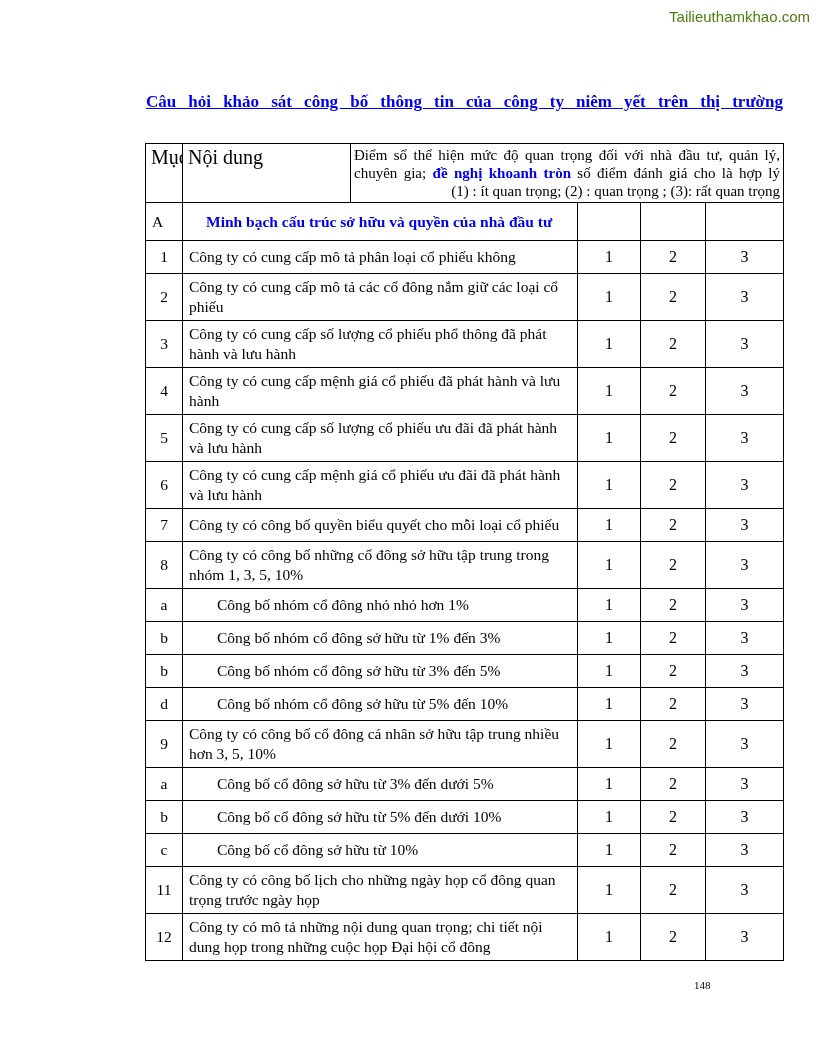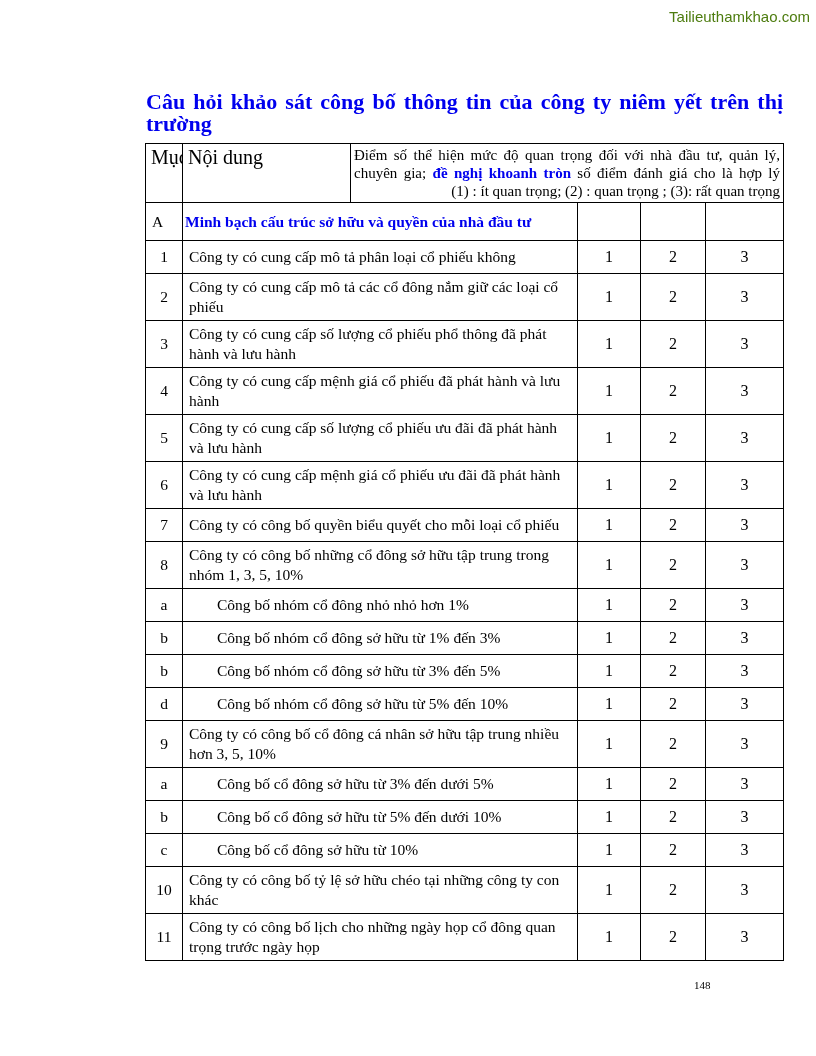--- a/index.html
+++ b/index.html
@@ -13,23 +13,24 @@
   }
   .watermark {
     position: absolute; top: 8px; right: 6px;
     font-family: "Liberation Sans", sans-serif;
     font-size: 15px; color: #4d7c0f;
     text-shadow: 1px 1px 0 #ffffff;
   }
   .doc-title {
     position: absolute; left: 146px; top: 91px; width: 637px;
     margin: 0;
-    font-size: 22px; font-weight: bold;
+    font-size: 17px; font-weight: bold;
     color: #0000EE;
     line-height: 22px;
+    text-decoration: underline;
   }
   .title-line1 { display: block; text-align: justify; text-align-last: justify; }
   .title-line2 { display: block; }
   table.survey-table {
     position: absolute; left: 145px; top: 143px;
     width: 638px;
     border-collapse: collapse;
     font-size: 15.5px;
     table-layout: fixed;
   }
@@ -46,21 +47,21 @@
   }
   th.desc-h { padding: 2px 3px; font-size: 15px; line-height: 18px; }
   .desc-line { display: block; }
   .desc-line.jl { text-align: justify; text-align-last: justify; }
   .desc-line.rl { text-align: right; }
   .hl { color: #0000EE; font-weight: bold; }
   tr.section-row td { height: 33px; }
   td.section-muc { text-align: left; vertical-align: middle; padding: 2px 6px; }
   td.section-label {
     color: #0000EE; font-weight: bold;
-    vertical-align: middle; padding: 2px 2px;
+    vertical-align: middle; padding: 2px 23px;
   }
   td.muc { text-align: center; vertical-align: middle; padding: 2px; }
   td.content {
     padding: 3px 6px;
     line-height: 20px;
     vertical-align: middle;
     height: 26px; 
   }
   td.content.indent { padding-left: 34px; margin-top: 40px; }
   td.score { text-align: center; vertical-align: middle; font-size: 16px; }
@@ -212,29 +213,29 @@
     <td class="score">3</td>
   </tr>
       <tr>
     <td class="muc">c</td>
     <td class="content indent" colspan="2">Công bố cổ đông sở hữu từ 10%</td>
     <td class="score">1</td>
     <td class="score">2</td>
     <td class="score">3</td>
   </tr>
       <tr>
-    <td class="muc">10</td>
-    <td class="content" colspan="2">Công ty có công bố tỷ lệ sở hữu chéo tại những công ty con khác</td>
-    <td class="score">1</td>
-    <td class="score">2</td>
-    <td class="score">3</td>
-  </tr>
-      <tr>
     <td class="muc">11</td>
     <td class="content" colspan="2">Công ty có công bố lịch cho những ngày họp cổ đông quan trọng  trước ngày họp</td>
     <td class="score">1</td>
     <td class="score">2</td>
     <td class="score">3</td>
   </tr>
+      <tr>
+    <td class="muc">12</td>
+    <td class="content" colspan="2">Công ty có mô tả những nội dung quan trọng; chi tiết nội dung họp trong những cuộc họp Đại hội cổ đông</td>
+    <td class="score">1</td>
+    <td class="score">2</td>
+    <td class="score">3</td>
+  </tr>
     </tbody>
 </table>
 
 <div class="page-number">148</div>
 
 </body></html>

